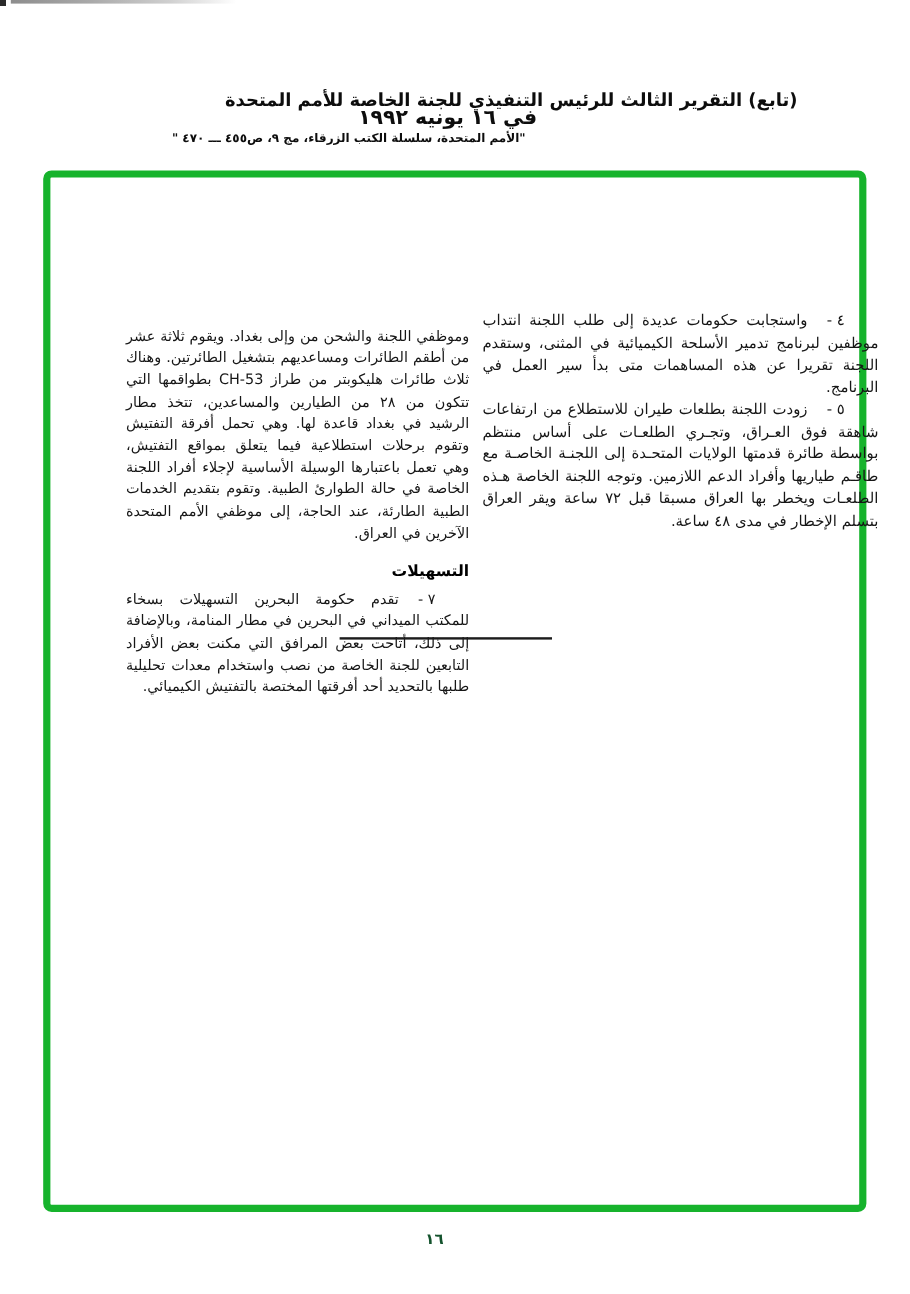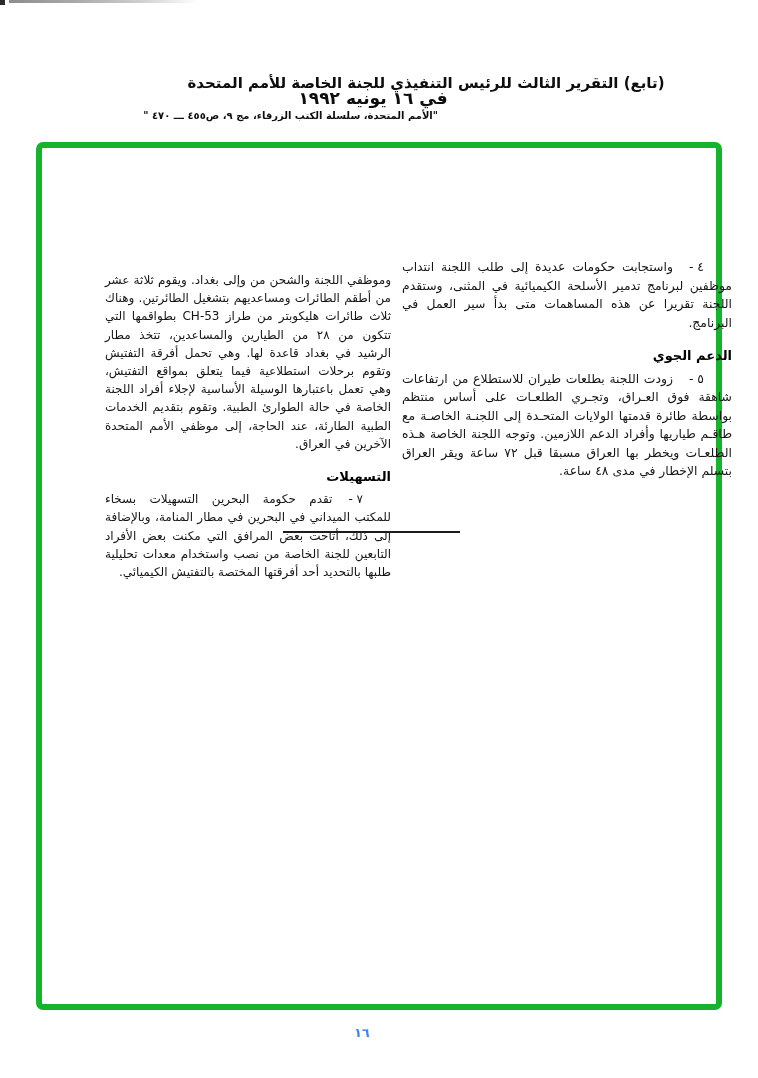--- a/index.html
+++ b/index.html
@@ -75,40 +75,39 @@
     background: #1c1c1c;
   }
   .pageno {
     position: absolute;
     left: 332px; top: 1025px;
     width: 60px;
     text-align: center;
     font-size: 12.5px;
     font-weight: bold;
     direction: rtl;
-    color: #3b82f6;
+    color: #14532d;
   }
 </style>
 </head>
 <body>
 
 <div id="page">
 
   <div class="artifact-square"></div>
   <div class="artifact-streak"></div>
 
   <div class="hdr hdr1">(تابع) التقرير الثالث للرئيس التنفيذي للجنة الخاصة للأمم المتحدة</div>
   <div class="hdr hdr2">في ١٦ يونيه ١٩٩٢</div>
   <div class="hdr hdr3">"الأمم المتحدة، سلسلة الكتب الزرقاء، مج ٩، ص٤٥٥ ـــ ٤٧٠ "</div>
 
   <div class="frame"></div>
 
   <div class="col col-first">
     <p><span class="pnum">٤ -</span><span>واستجابت حكومات عديدة إلى طلب اللجنة انتداب موظفين لبرنامج تدمير الأسلحة الكيميائية في المثنى، وستقدم اللجنة تقريرا عن هذه المساهمات متى بدأ سير العمل في البرنامج.</span></p>
-    <div class="sec-heading">الدعم الجوي</div>
     <p><span class="pnum">٥ -</span><span>زودت اللجنة بطلعات طيران للاستطلاع من ارتفاعات شاهقة فوق العـراق، وتجـري الطلعـات على أساس منتظم بواسطة طائرة قدمتها الولايات المتحـدة إلى اللجنـة الخاصـة مع طاقـم طياريها وأفراد الدعم اللازمين. وتوجه اللجنة الخاصة هـذه الطلعـات ويخطر بها العراق مسبقا قبل ٧٢ ساعة ويقر العراق بتسلم الإخطار في مدى ٤٨ ساعة.</span></p>
   </div>
 
   <div class="col col-second">
     <p class="cont"><span>وموظفي اللجنة والشحن من وإلى بغداد. ويقوم ثلاثة عشر من أطقم الطائرات ومساعديهم بتشغيل الطائرتين. وهناك ثلاث طائرات هليكوبتر من طراز CH-53 بطواقمها التي تتكون من ٢٨ من الطيارين والمساعدين، تتخذ مطار الرشيد في بغداد قاعدة لها. وهي تحمل أفرقة التفتيش وتقوم برحلات استطلاعية فيما يتعلق بمواقع التفتيش، وهي تعمل باعتبارها الوسيلة الأساسية لإجلاء أفراد اللجنة الخاصة في حالة الطوارئ الطبية. وتقوم بتقديم الخدمات الطبية الطارئة، عند الحاجة، إلى موظفي الأمم المتحدة الآخرين في العراق.</span></p>
     <div class="sec-heading">التسهيلات</div>
     <p><span class="pnum">٧ -</span><span>تقدم حكومة البحرين التسهيلات بسخاء للمكتب الميداني في البحرين في مطار المنامة، وبالإضافة إلى ذلك، أتاحت بعض المرافق التي مكنت بعض الأفراد التابعين للجنة الخاصة من نصب واستخدام معدات تحليلية طلبها بالتحديد أحد أفرقتها المختصة بالتفتيش الكيميائي.</span></p>
   </div>
 
   <div class="separator"></div>

